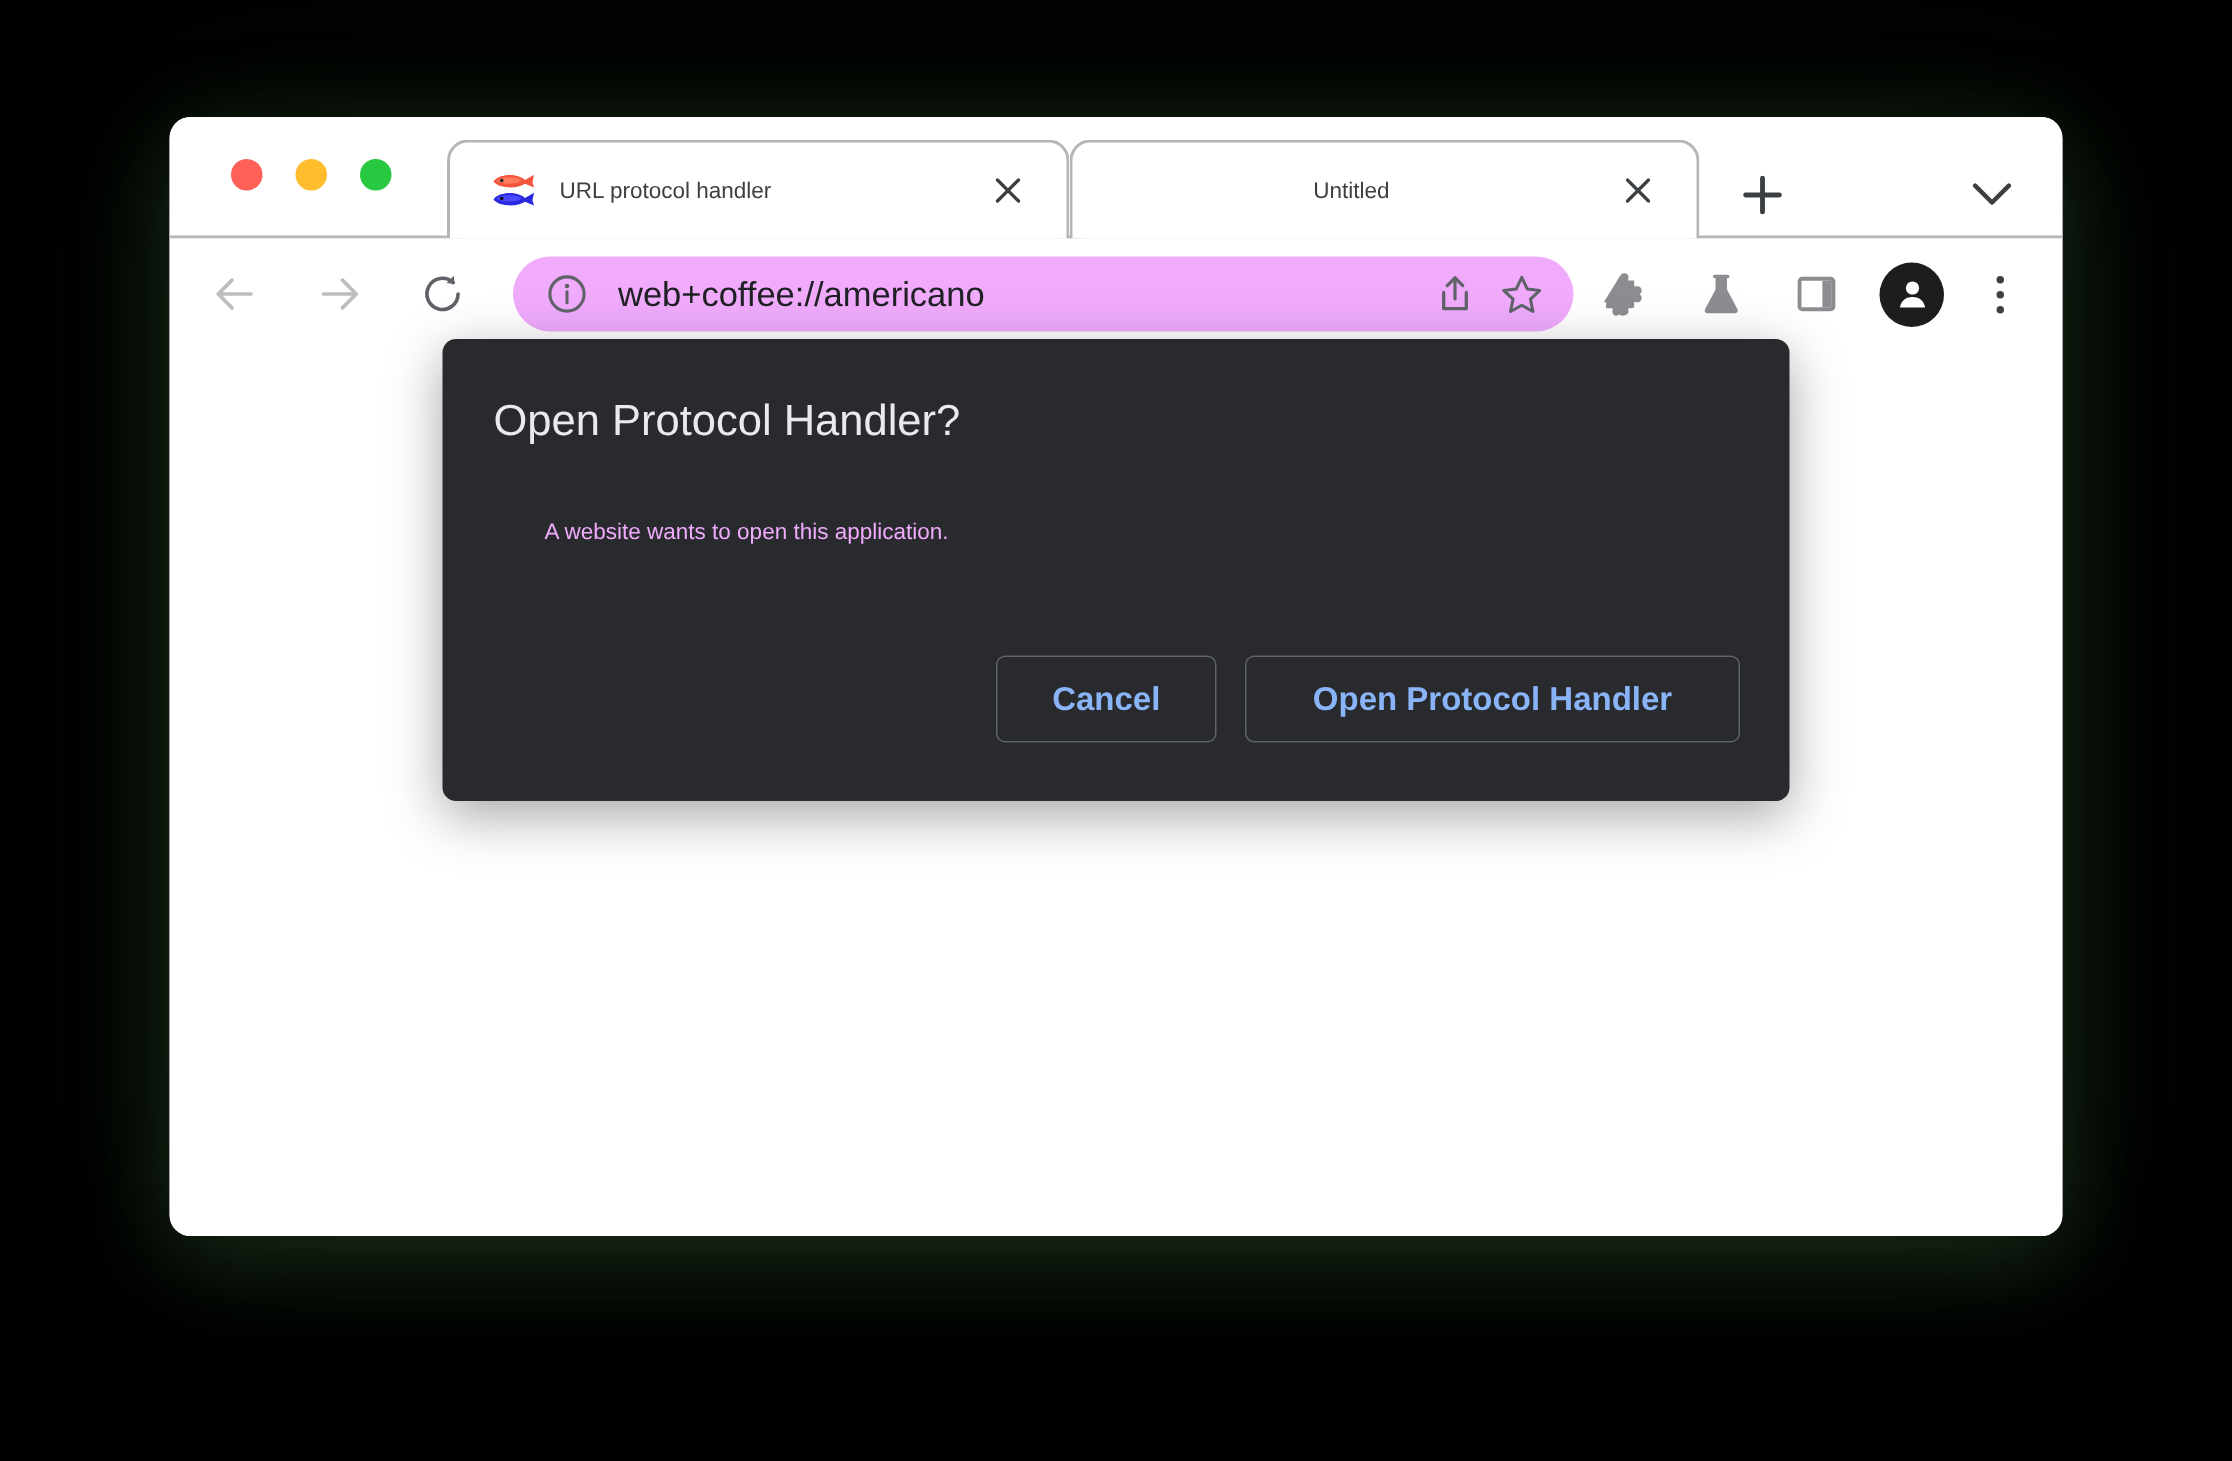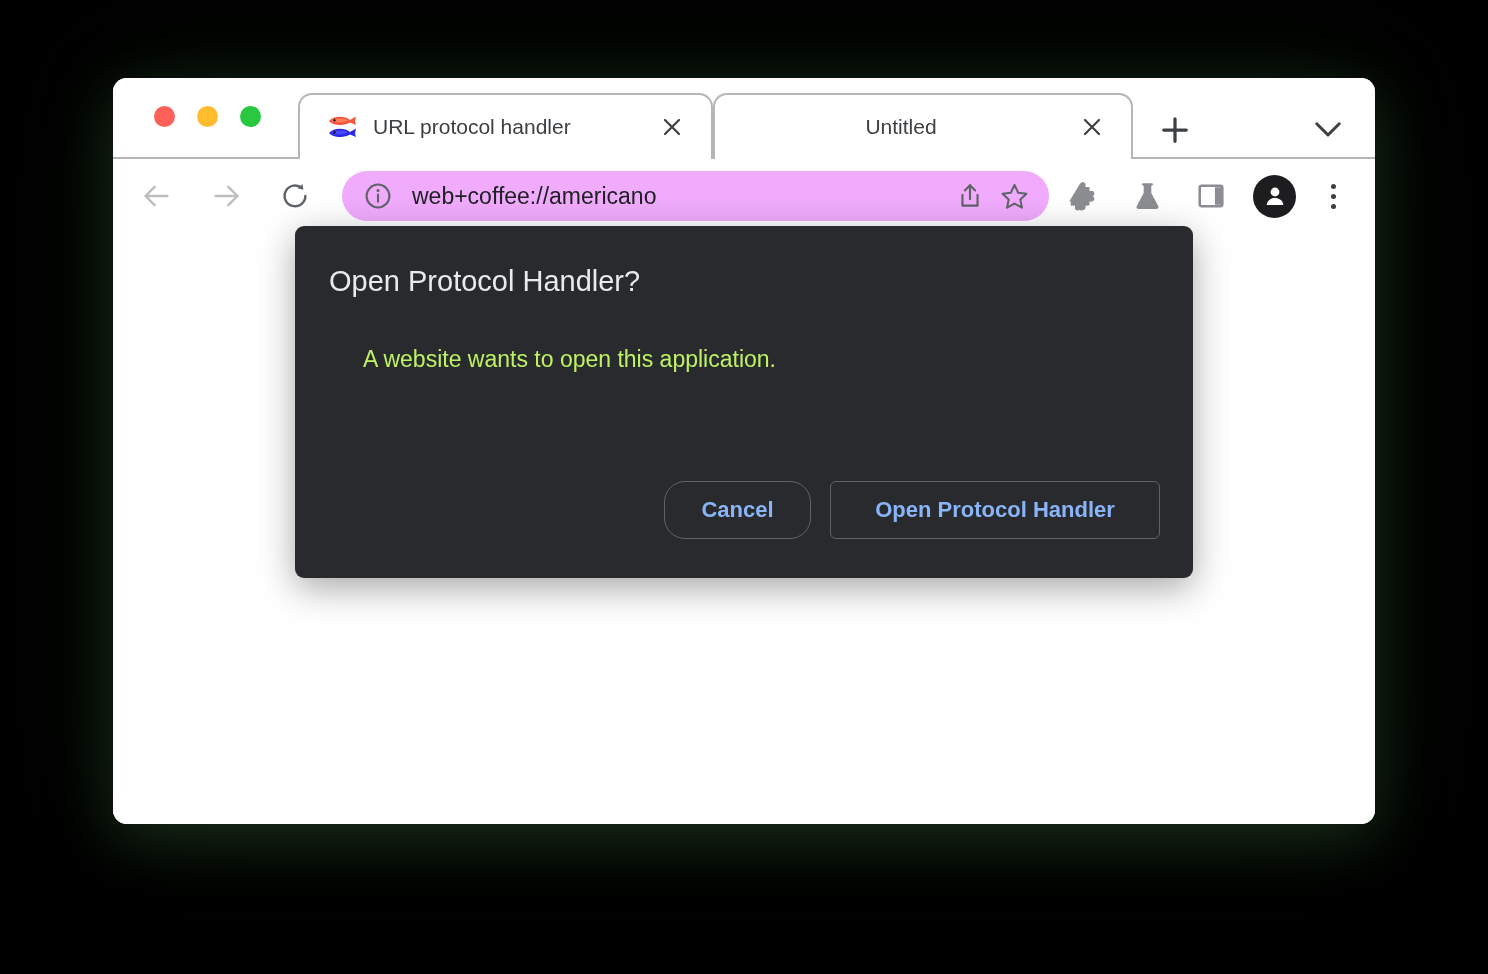--- a/index.html
+++ b/index.html
@@ -70,21 +70,21 @@
   #tab-1 { left: 600px;  width: 420px; z-index: 3; }
 
   .tab-favicon {
     width: 34px; height: 34px;
     margin-left: 25px;
     flex: 0 0 auto;
     position: relative;
   }
   .tab-title {
     flex: 1 1 auto;
-    font-size: 21px;
+    font-size: 15px;
     color: #3c4043;
     white-space: nowrap;
     overflow: hidden;
     text-overflow: ellipsis;
     margin-left: 14px;
   }
   #tab-1 .tab-title { margin-left: 0; text-align: center; padding-left: 18px; }
   .tab-close {
     flex: 0 0 auto;
     width: 46px; height: 46px;
@@ -183,36 +183,36 @@
     height: 591px;
     background: #ffffff;
   }
 
   
   #protocol-dialog {
     position: absolute;
     left: 295px;
     top: 226px;
     width: 898px;
-    height: 352px;
+    height: 308px;
     background: #292a2d;
     border-radius: 9px;
     box-shadow: 0 10px 36px rgba(0,0,0,0.35);
     z-index: 50;
     padding: 0;
   }
   #dialog-title {
     font-size: 29px;
     color: #e8eaed;
     margin: 39px 0 0 34px;
     font-weight: normal;
   }
   #dialog-message {
-    font-size: 23px;
-    color: #bef264;
+    font-size: 15px;
+    color: #f0abfc;
     margin: 48px 0 0 68px;
   }
   #dialog-buttons {
     position: absolute;
     right: 33px;
     bottom: 39px;
     display: flex;
     gap: 19px;
   }
   .dialog-button {
@@ -223,21 +223,21 @@
     color: #8ab4f8;
     font-size: 22px;
     font-family: "Liberation Sans", sans-serif;
     font-weight: bold;
     padding: 0 32px;
     cursor: pointer;
     display: flex;
     align-items: center;
     justify-content: center;
   }
-  #cancel-button { min-width: 147px; border-radius: 21px; }
+  #cancel-button { min-width: 147px; }
   #confirm-button { min-width: 330px; }
 </style>
 </head>
 <body>
 
 <div id="stage">
 
   <div id="browser-window">
 
     <div id="tab-strip">

